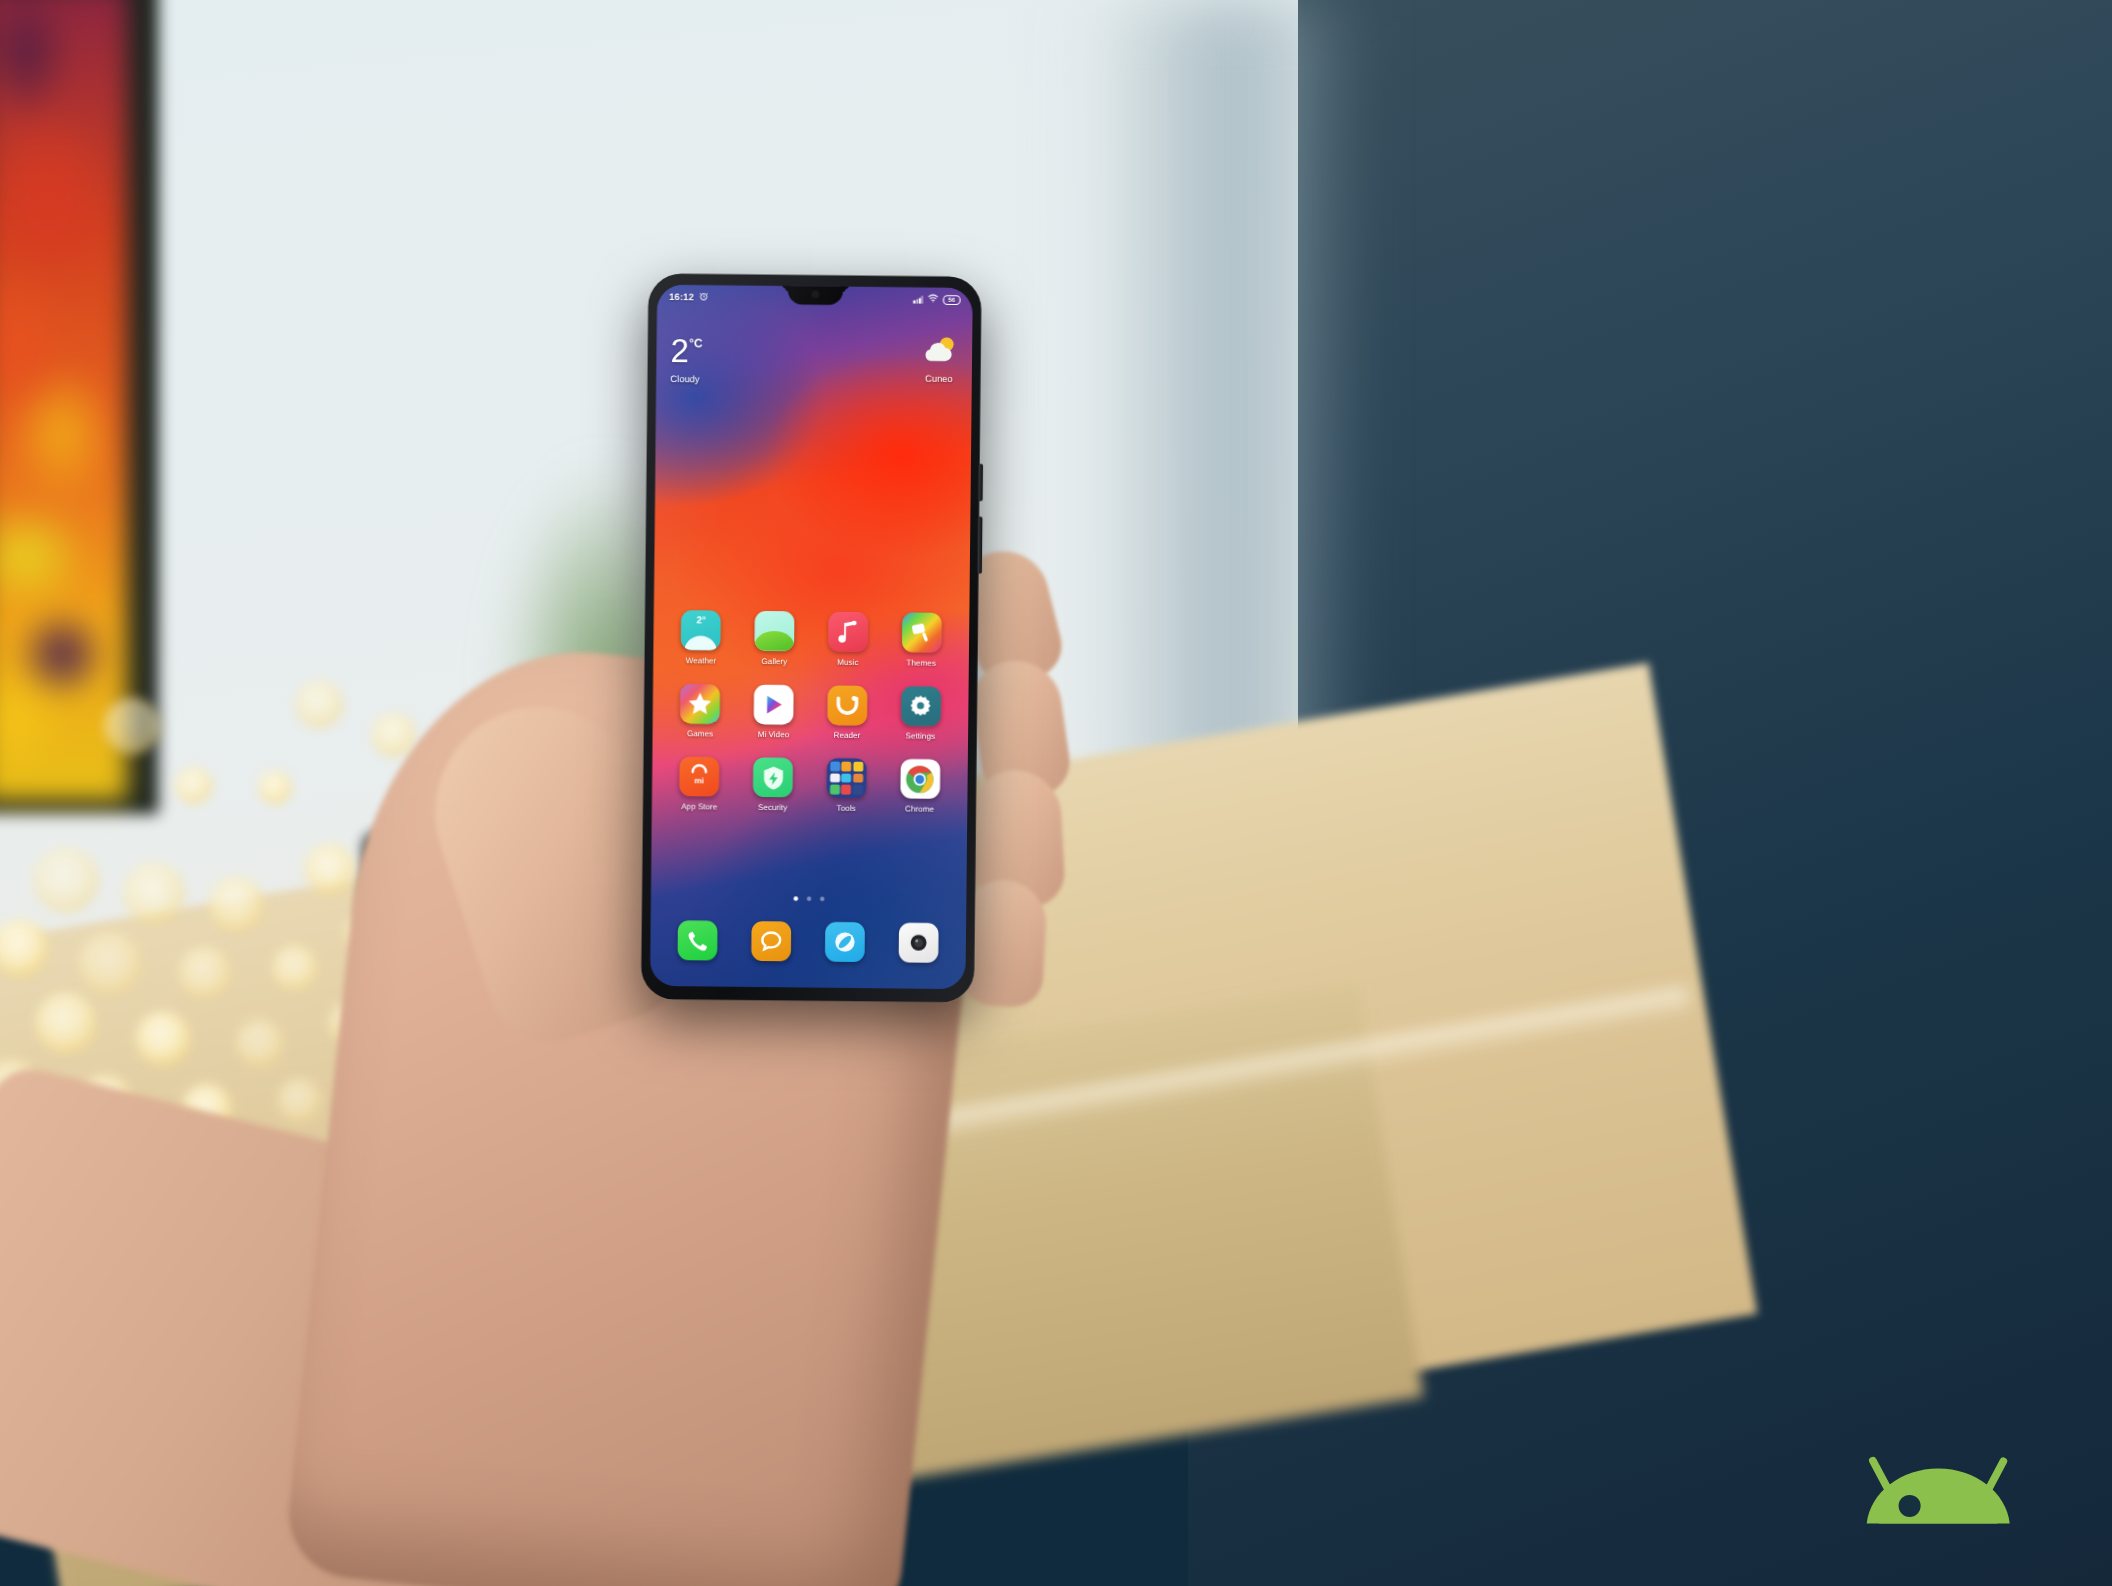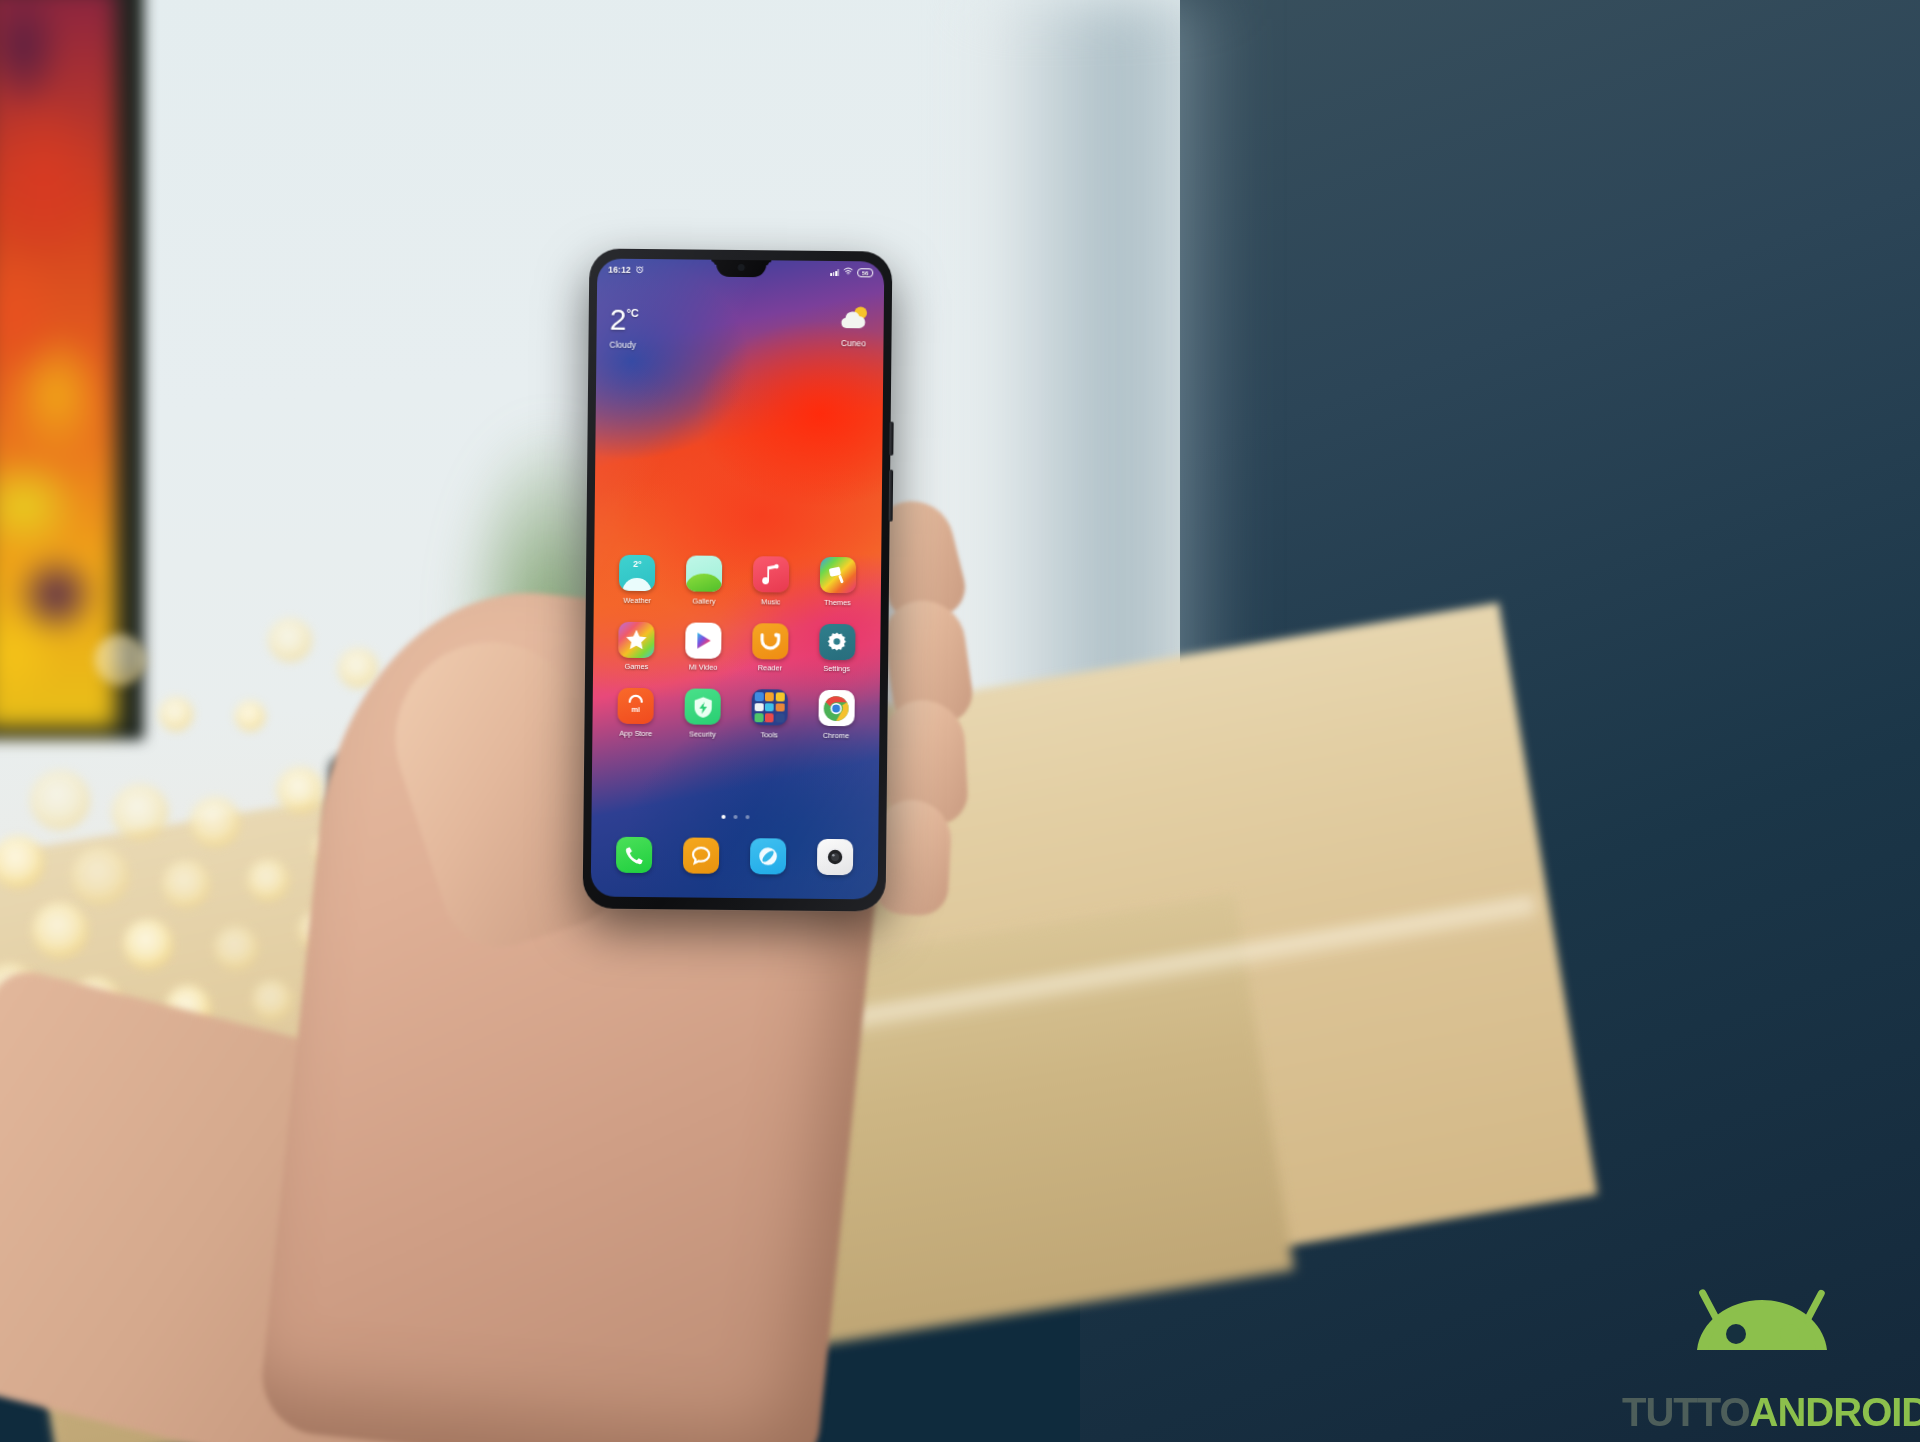--- a/index.html
+++ b/index.html
@@ -566,18 +566,15 @@
     <span class="wm-logo">
       <svg width="180" height="108" viewBox="0 0 180 108">
         <path d="M90 16c-34 0-62 22-65 50h130c-3-28-31-50-65-50z" fill="#8cc04c"></path>
         <path d="M36 66C39 40 60 22 90 22s51 18 54 44z" fill="#8cc04c"></path>
         <rect x="34" y="4" width="7" height="36" rx="3.5" transform="rotate(-28 37 22)" fill="#8cc04c"></rect>
         <rect x="139" y="4" width="7" height="36" rx="3.5" transform="rotate(28 142 22)" fill="#8cc04c"></rect>
         <circle cx="64" cy="50" r="10" fill="#16303f"></circle>
         <circle cx="118" cy="50" r="10" fill="#8cc04c"></circle>
       </svg>
     </span>
-    <div class="wm-text">
-      <span class="wm-tutto">TUTTO</span><span class="wm-android">ANDROID</span>
-    </div>
   </div>
 
 </div>
 
 </body></html>

